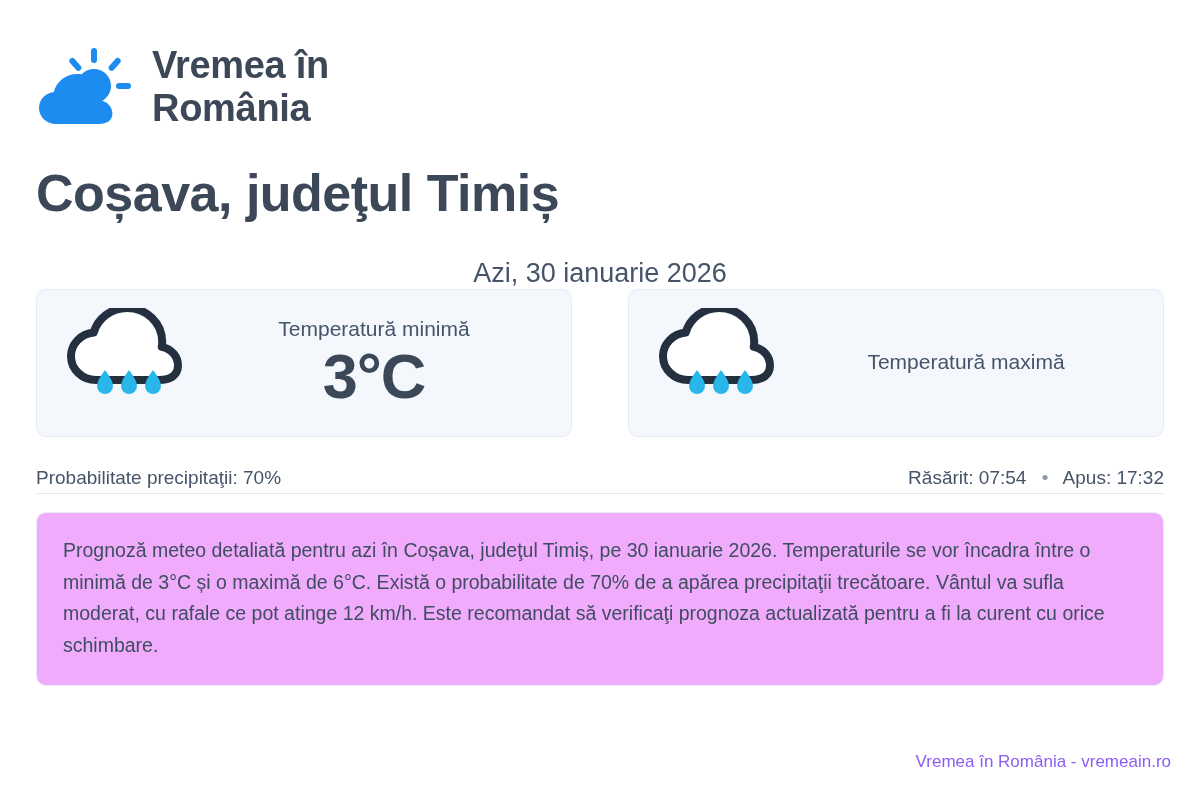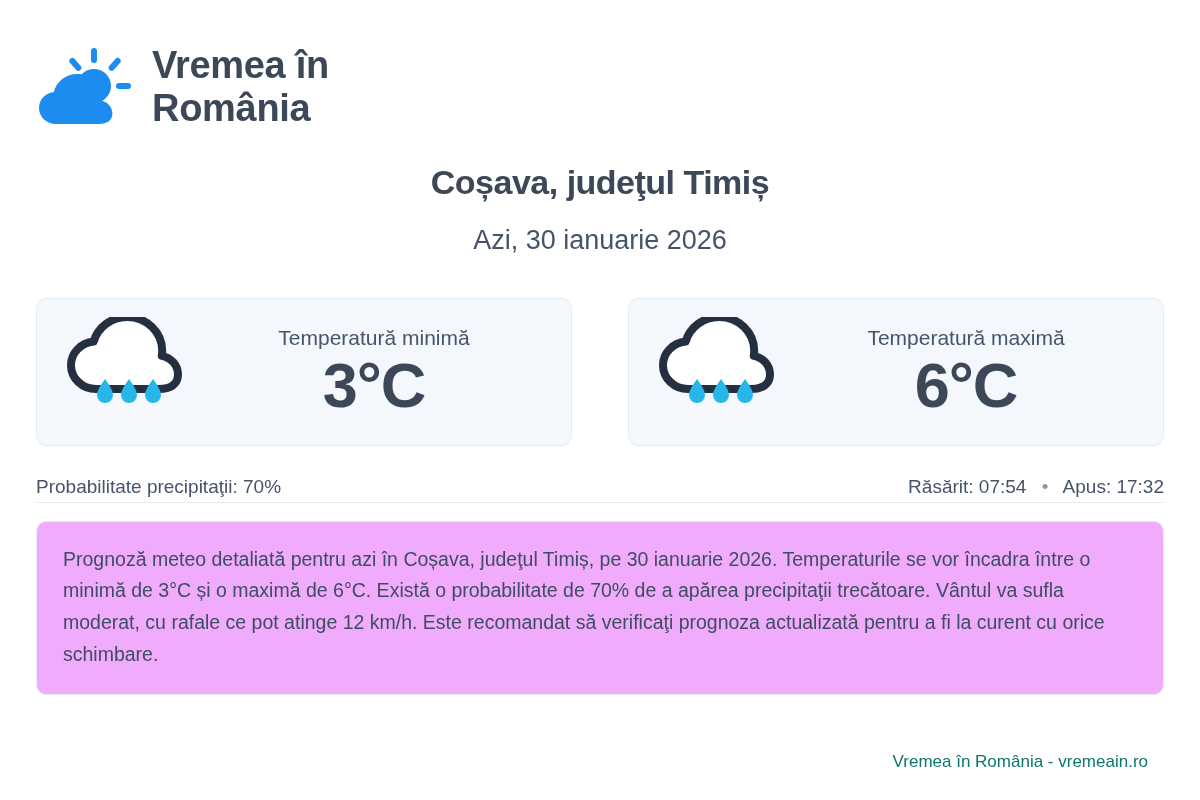--- a/index.html
+++ b/index.html
@@ -30,40 +30,39 @@
   .brand-title {
     font-size: 38px;
     font-weight: bold;
     line-height: 1.12;
     color: #3c4858;
     letter-spacing: -0.3px;
   }
 
   
   .city {
-    text-align: center;
-    font-size: 34px;
+    text-align: left;
+    font-size: 52px;
     font-weight: bold;
     color: #3c4858;
     margin-top: 34px;
     letter-spacing: -0.5px;
   }
   .date {
     text-align: center;
     font-size: 27px;
     color: #46546a;
     margin-top: 22px;
     font-weight: normal;
   }
 
   
   .cards {
     display: flex;
     gap: 56px;
-    margin-top: 42px;
   }
   .card {
     flex: 1 1 0;
     background: #f4f8fd;
     border: 1px solid #e3ecf6;
     border-radius: 10px;
     height: 148px;
     display: flex;
     align-items: center;
     padding: 0 26px;
@@ -108,24 +107,24 @@
     border-radius: 10px;
     padding: 22px 26px 24px;
     font-size: 19.5px;
     line-height: 1.62;
     color: #3f4d60;
   }
 
   
   .footer {
     position: absolute;
-    right: 52px;
+    right: 29px;
     bottom: 28px;
     font-size: 17px;
-    color: #0f766e;
+    color: #8b5cf6;
   }
 </style>
 </head>
 <body>
 
 <div class="page">
 
   <div class="brand">
     <span class="brand-logo">
       <svg viewBox="0 0 96 82" width="96" height="82" aria-hidden="true">
@@ -173,21 +172,20 @@
           <path d="M33 72C19.2 72 8 61.3 8 48.2 8 35.9 17.9 25.8 30.7 24.6 34.6 10.5 48.1 0 64.2 0c19.3 0 35 15.1 35 33.7 0 1.7-.1 3.4-.4 5.1C108.3 40.7 115 48.4 115 57.6 115 67.8 106.6 72 96.2 72H33z" fill="#ffffff" stroke="#24303f" stroke-width="8" stroke-linejoin="round"></path>
           <g fill="#29b6e8">
             <path d="M34 78c0-6 8-16 8-16s8 10 8 16a8 8 0 11-16 0z"></path>
             <path d="M58 78c0-6 8-16 8-16s8 10 8 16a8 8 0 11-16 0z"></path>
             <path d="M82 78c0-6 8-16 8-16s8 10 8 16a8 8 0 11-16 0z"></path>
           </g>
         </svg>
       </span>
       <div class="card-text">
         <div class="card-label">Temperatură maximă</div>
-        <div class="card-value">6°C</div>
       </div>
     </div>
 
   </div>
 
   <div class="stats">
     <div class="left">Probabilitate precipitaţii: 70%</div>
     <div class="right">
       <span>Răsărit: 07:54</span>
       <span class="dot-sep">•</span>

